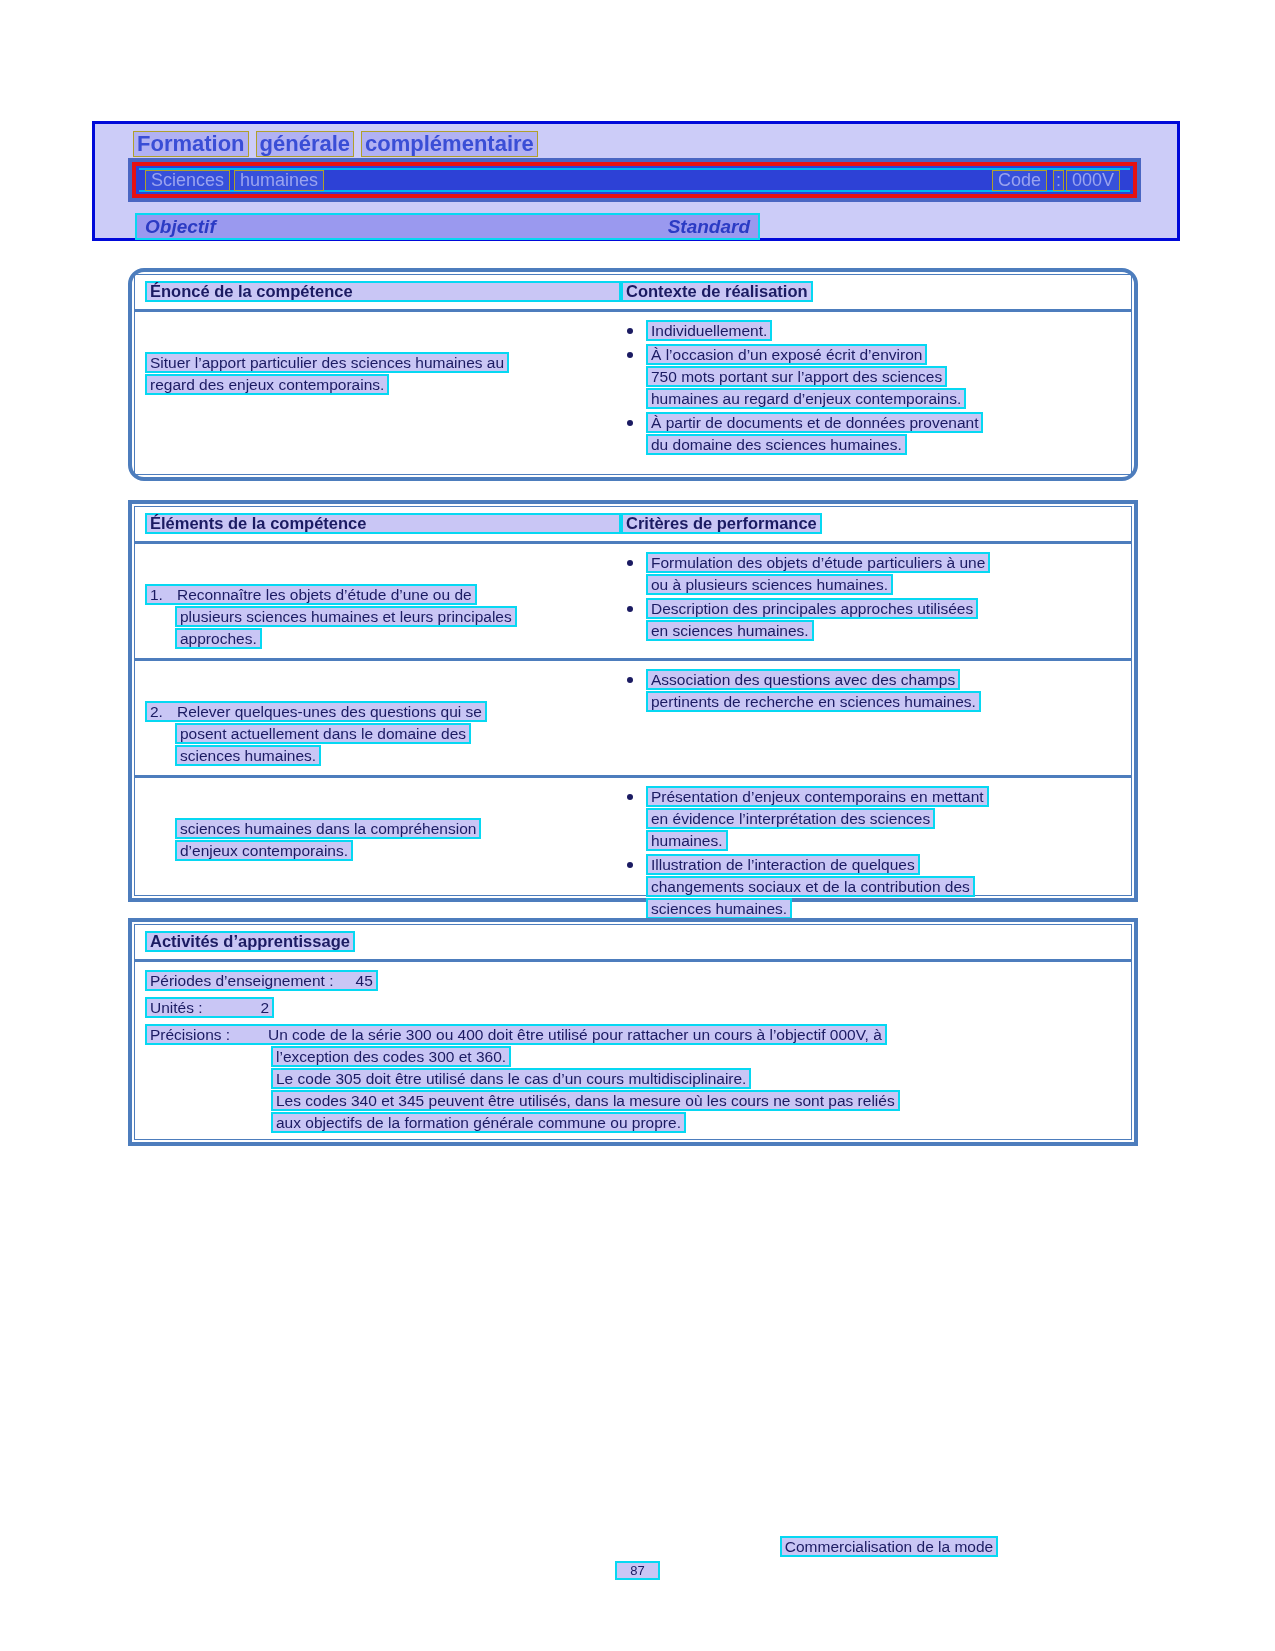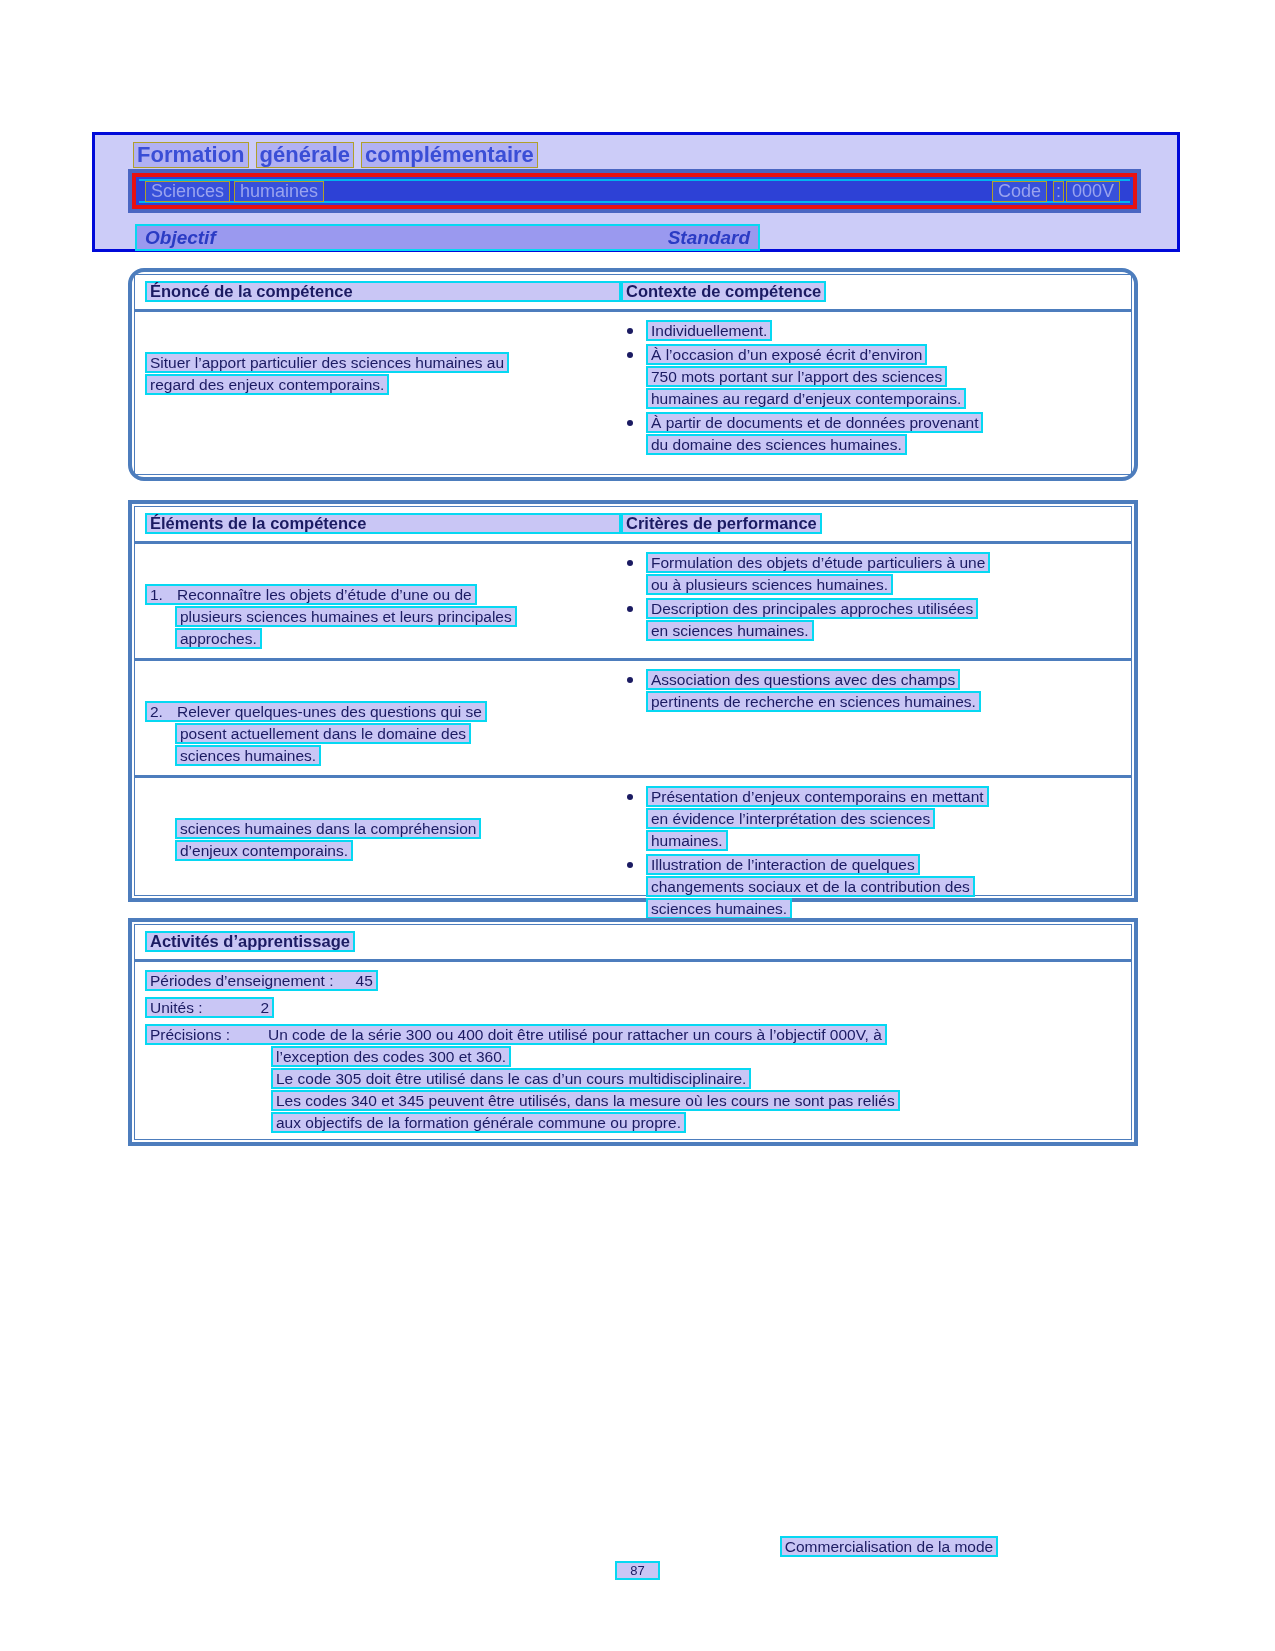--- a/index.html
+++ b/index.html
@@ -8,21 +8,21 @@
 
   
   .hl{display:inline-block;background:#c9c6f5;border:2px solid #06d8f2;
       padding:0 3px;font-size:15.5px;line-height:17px;color:#1b1b62;
       white-space:pre;vertical-align:top;}
   .hl.bold{font-weight:bold;font-size:16.5px;}
   .line{margin-bottom:1px;}
   .num{display:inline-block;margin-right:14px;}
 
   
-  .header-box{position:absolute;left:92px;top:132px;width:1088px;height:120px;
+  .header-box{position:absolute;left:92px;top:121px;width:1088px;height:120px;
       background:#ccccf8;border:3px solid #0009d9;box-sizing:border-box;}
   .title-line{position:absolute;left:38px;top:7px;border-bottom:2px solid #06d8f2;
       padding-bottom:1px;white-space:nowrap;}
   .tw{display:inline-block;background:#b1b1f3;border:1px solid #b0a02a;
       color:#3a4ed6;font-weight:bold;font-size:22px;line-height:24px;
       padding:0 3px;margin-right:7px;}
   .banner{position:absolute;left:33px;top:34px;width:1013px;height:44px;
       background:#4a66c2;padding:4px;box-sizing:border-box;}
   .banner-red{height:100%;border:4px solid #e81111;background:#2d41d6;
       box-sizing:border-box;display:flex;align-items:stretch;}
@@ -94,21 +94,21 @@
     </div>
   </div>
 
   <div class="tbl" style="top:268px;height:213px;border-radius:16px;">
     <div class="tbl-inner">
       <div class="tbl-head">
         <div class="th-left">
           <span class="hl bold">Énoncé de la compétence</span>
         </div>
         <div class="th-right">
-          <span class="hl bold">Contexte de compétence</span>
+          <span class="hl bold">Contexte de réalisation</span>
         </div>
       </div>
       <div class="tbl-row">
         <div class="col-left" id="t1-left">
             <div class="line"><span class="hl">Situer l’apport particulier des sciences humaines au</span></div>
             <div class="line"><span class="hl">regard des enjeux contemporains.</span></div>
           </div>
         <div class="col-right" id="t1-right">
             <div class="item">
               <span class="dot"></span>

